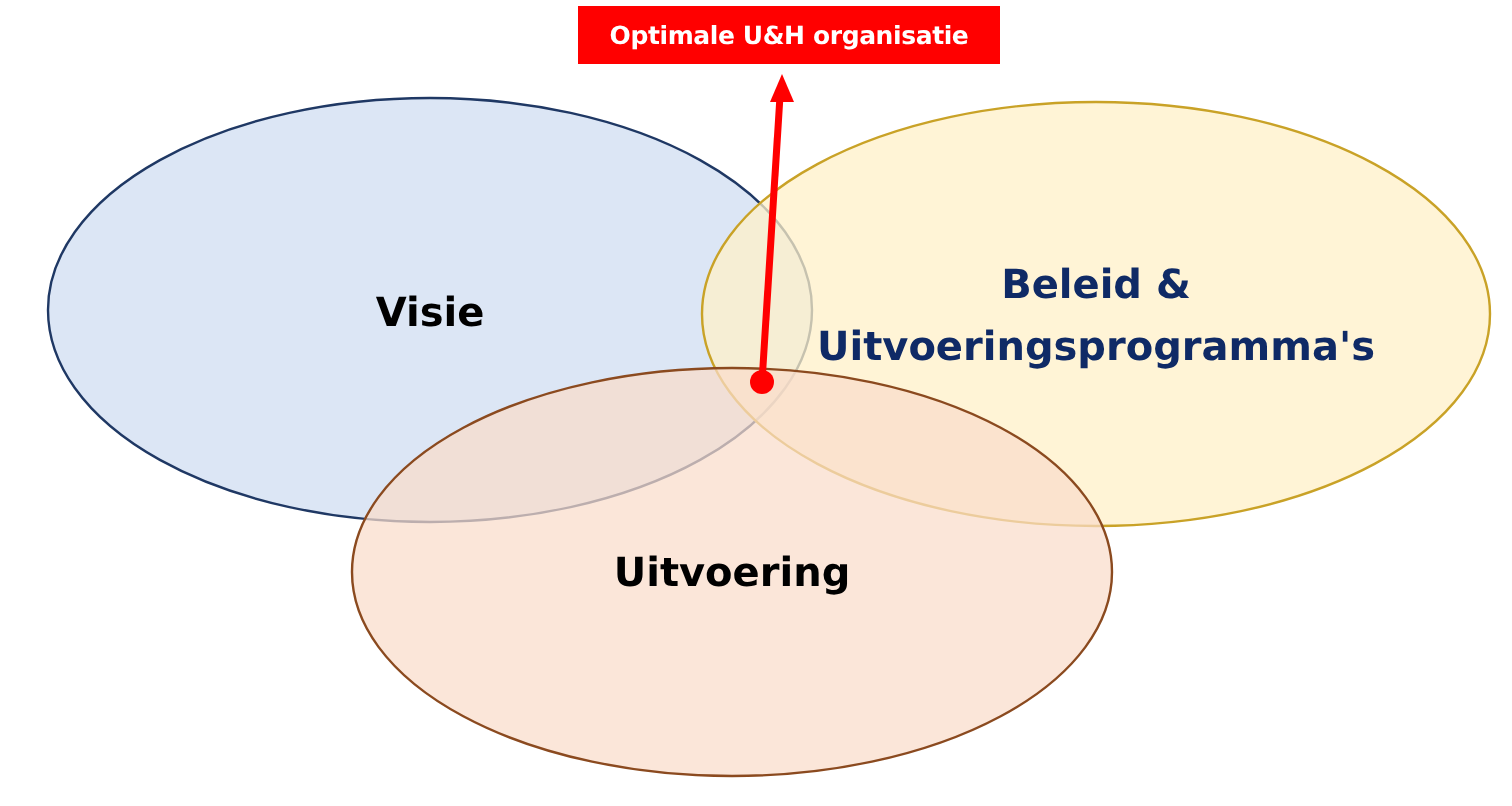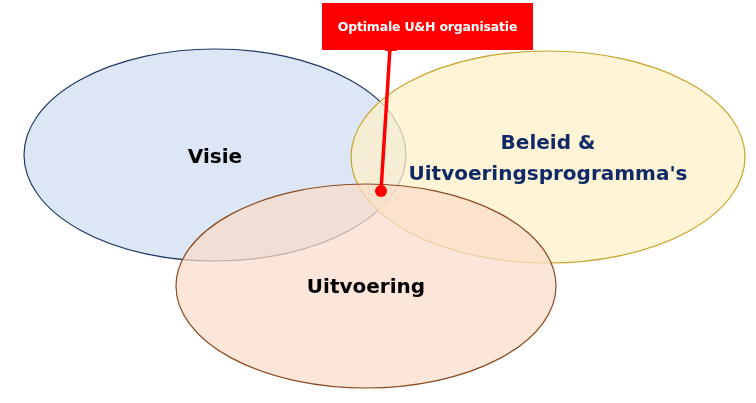--- a/index.html
+++ b/index.html
@@ -3,25 +3,25 @@
 <meta charset="utf-8">
 <style>
   html, body { margin: 0; padding: 0; background: #ffffff; }
   body { width: 756px; height: 403px; position: relative; overflow: hidden; }
   #stage { position: absolute; left: 0; top: 0; width: 756px; height: 403px; }
   .label-text {
     font-family: "DejaVu Sans", "Liberation Sans", sans-serif;
     font-weight: bold;
   }
   #callout {
-    position: absolute; left: 289px; top: 3px; width: 211px; height: 47px;
+    position: absolute; left: 289px; top: 3px; width: 211px; height: 29px;
     background: #ff0000; color: #ffffff;
     display: flex; align-items: center; justify-content: center;
     font-family: "DejaVu Sans", "Liberation Sans", sans-serif;
-    font-weight: bold; font-size: 12.5px; letter-spacing: -0.2px; margin-left: 33px;
+    font-weight: bold; font-size: 12.5px; letter-spacing: -0.2px;
   }
 </style>
 </head>
 <body>
 
 <div id="stage">
   <svg width="756" height="403" viewBox="0 0 756 403" xmlns="http://www.w3.org/2000/svg">
 
     <ellipse id="ell-visie" cx="215" cy="155" rx="191" ry="106" fill="#dae5f4" fill-opacity="0.95" stroke="#1f3864" stroke-width="1.2"></ellipse>
 

